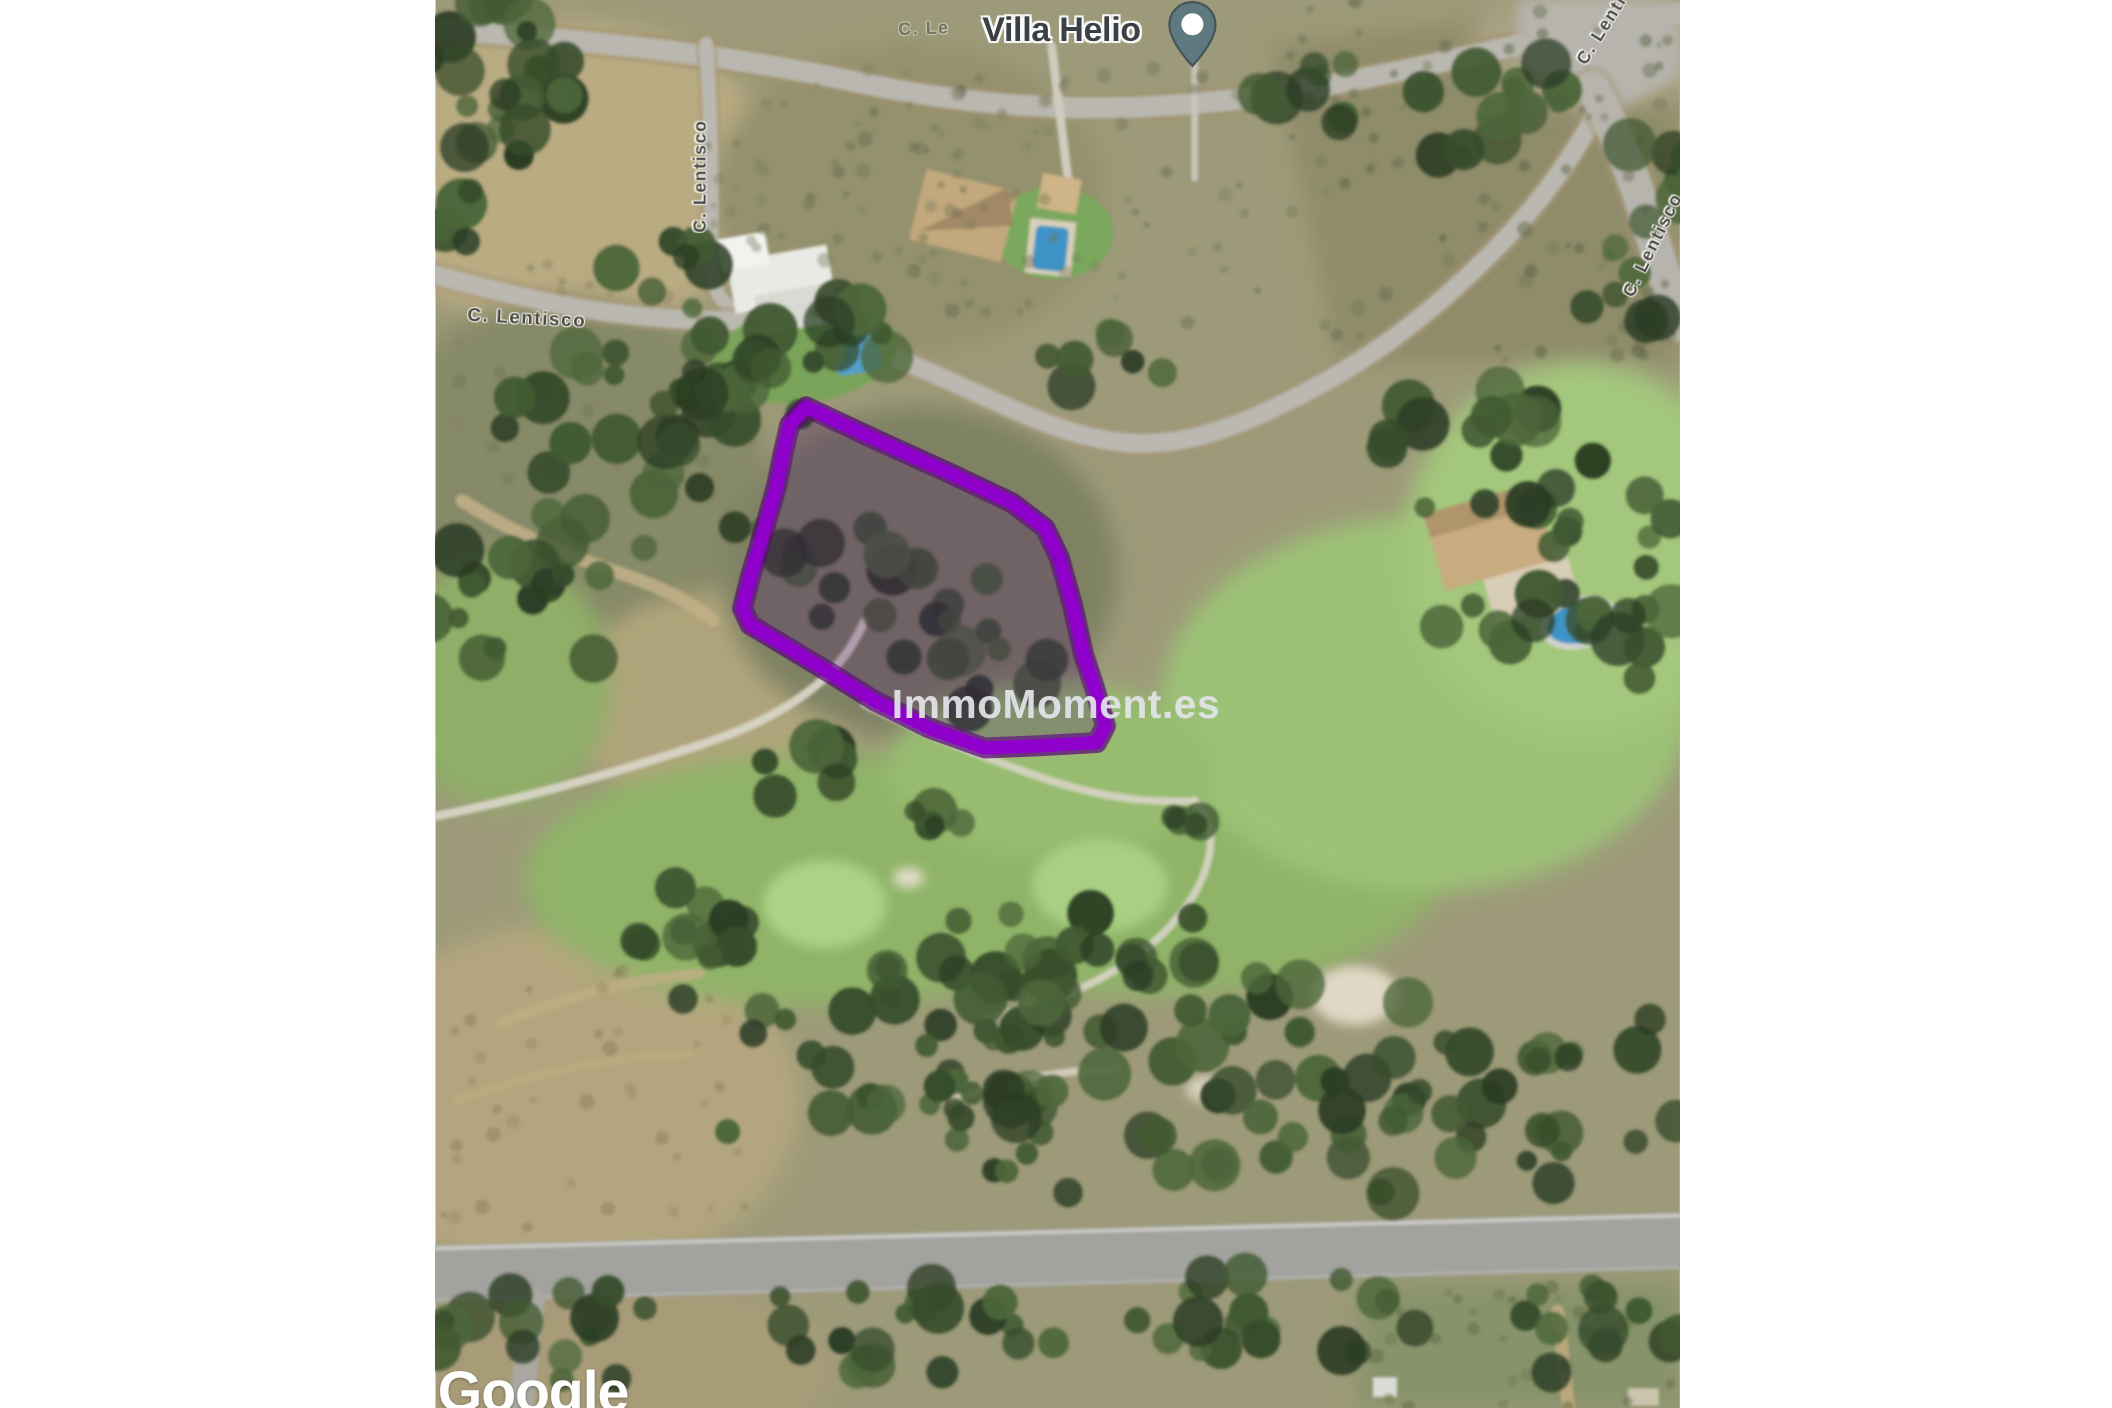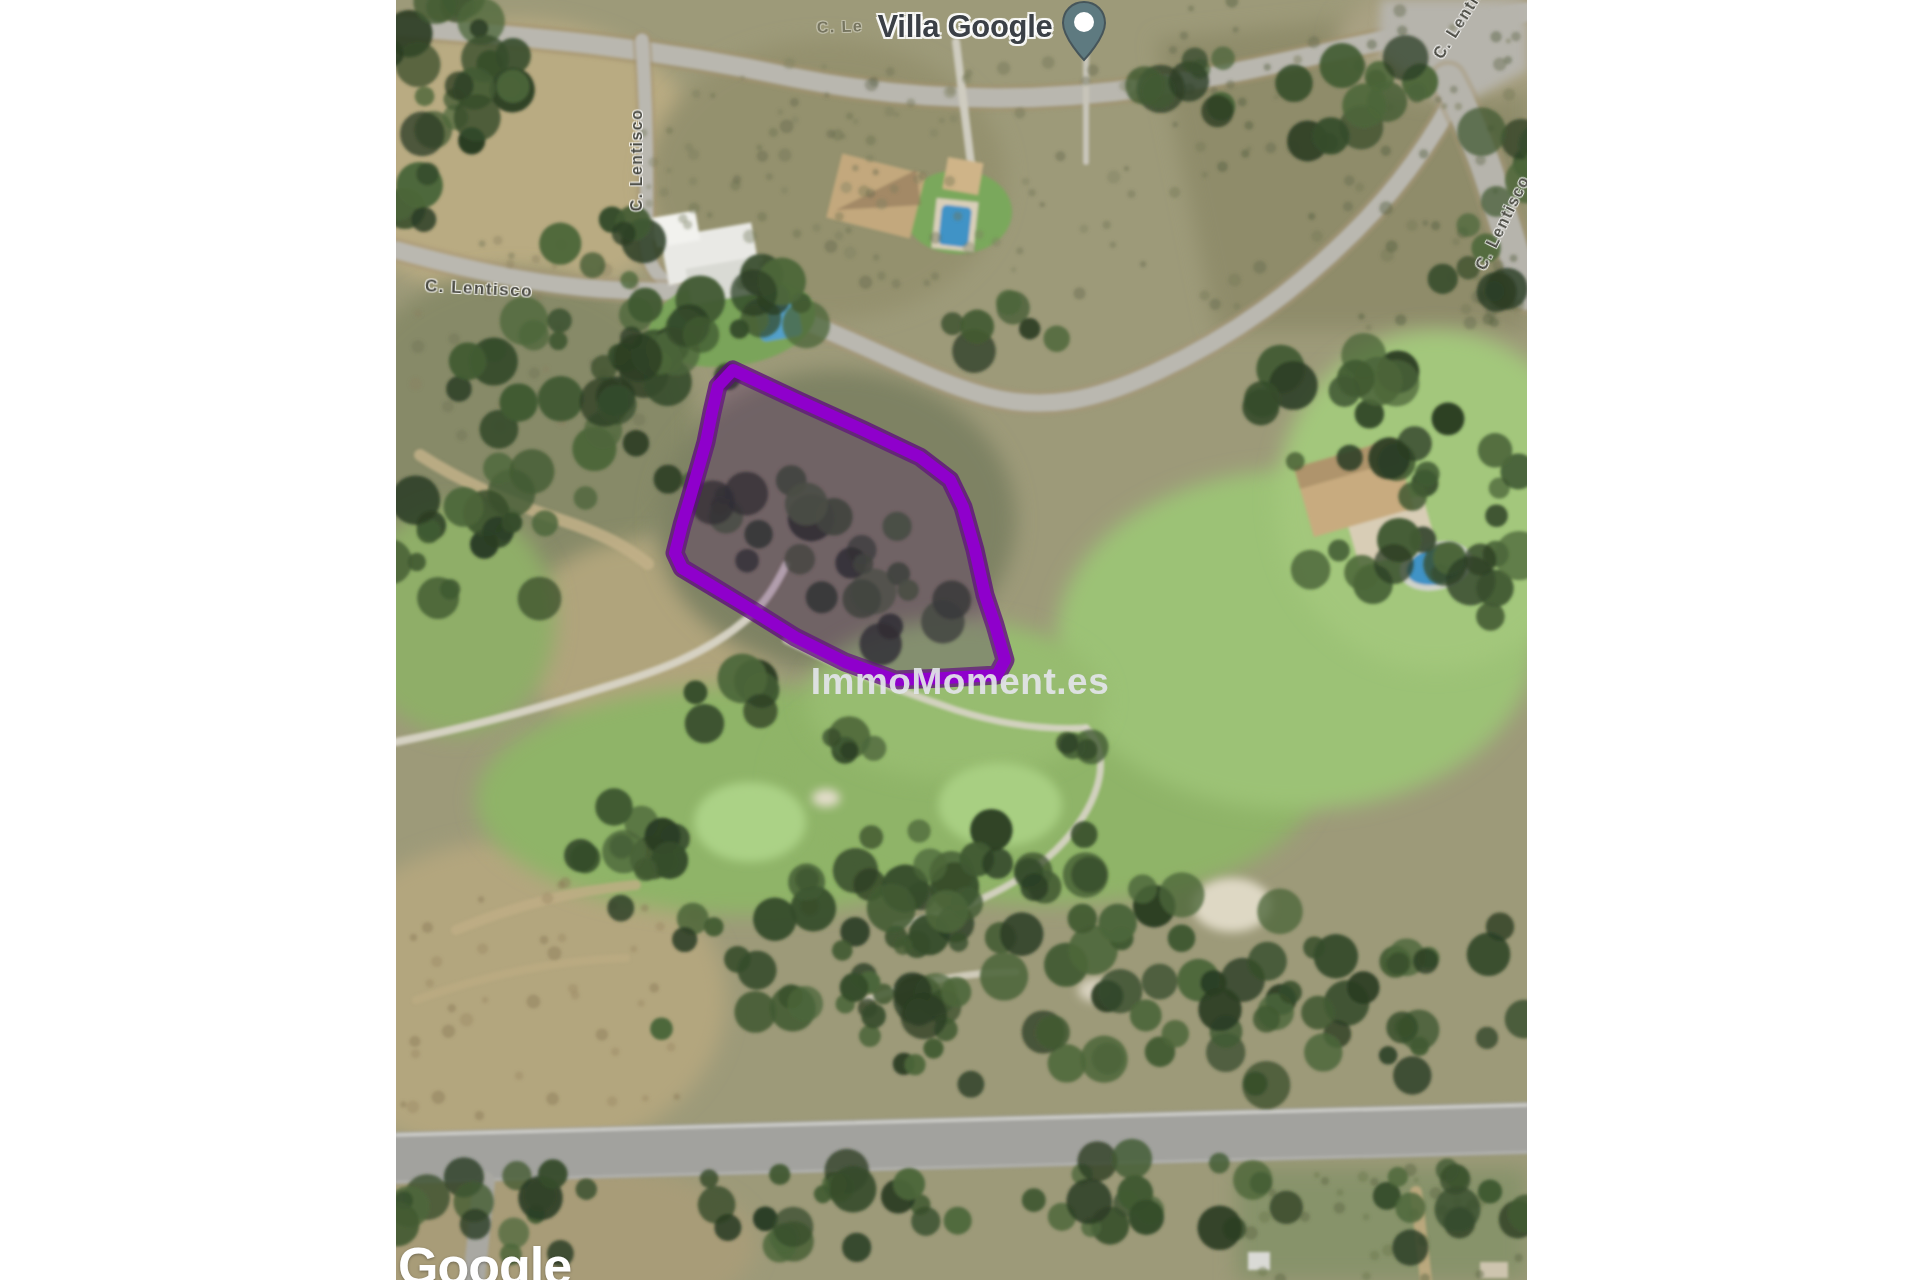--- a/index.html
+++ b/index.html
@@ -11,21 +11,21 @@
   .lbl{position:absolute;white-space:nowrap;transform:translate(-50%,-50%);
        font-family:"Liberation Sans",sans-serif;}
   .street{font-size:17px;font-weight:bold;letter-spacing:1.5px;color:var(--c-street_label,#4a4a42);
        text-shadow:0 0 2px #ffffffcc,1px 1px 0 #ffffffaa,-1px -1px 0 #ffffffaa,1px -1px 0 #ffffffaa,-1px 1px 0 #ffffffaa;}
   .street.v{transform:translate(-50%,-50%) rotate(-90deg);font-size:16px;}
   .street.r{transform:translate(-50%,-50%) rotate(-64deg);font-size:16px;}
   .street.tr{transform:translate(-50%,-50%) rotate(-58deg);font-size:16px;}
   .street.faint{opacity:.45;font-size:16px;transform:translate(-50%,-50%) rotate(-2deg);}
   .place{font-size:31px;font-weight:bold;letter-spacing:-.3px;color:var(--c-place_label,#3b4046);
        text-shadow:0 0 3px #fff,0 0 3px #fff,2px 2px 0 #ffffffd9,-2px -2px 0 #ffffffd9,2px -2px 0 #ffffffd9,-2px 2px 0 #ffffffd9;}
-  .watermark{font-size:37px;font-weight:bold;letter-spacing:.5px;color:var(--c-watermark,#e4e6eaee);margin-top:41px;}
+  .watermark{font-size:37px;font-weight:bold;letter-spacing:.5px;color:var(--c-watermark,#e4e6eaee);}
   .google{position:absolute;left:2px;top:1236px;font-size:52px;font-weight:bold;letter-spacing:-1px;
        color:var(--c-attribution,#fff);text-shadow:0 1px 3px rgba(0,0,0,.35);}
   .pin{position:absolute;left:664px;top:0;width:48px;height:62px;}
 </style>
 </head>
 <body>
 
 <div class="page">
   <div class="map">
 
@@ -870,21 +870,21 @@
           <circle cx="660.7" cy="338.7" r="13.2" fill="#4c663a" opacity="0.84"></circle>
           <circle cx="633.7" cy="328.7" r="10.7" fill="#2b3d24" opacity="0.92"></circle>
         </g>
 
       <g>
         <path d="M337 370 L401 400 L467 430 L524 457 L554 480 L567 507 L579 550 L589 595 L599 625 L609 660 L601 675 L549 678 L499 680 L449 662 L399 637 L359 612 L316 586 L286 568 L279 553 L286 525 L294 498 L302 470 L310 442 L316 412 L322 386 Z" fill="var(--c-parcel_fill,rgba(70,0,110,.32))" stroke="#5c0a7e" stroke-width="19" stroke-linejoin="round" opacity=".75"></path>
         <path d="M337 370 L401 400 L467 430 L524 457 L554 480 L567 507 L579 550 L589 595 L599 625 L609 660 L601 675 L549 678 L499 680 L449 662 L399 637 L359 612 L316 586 L286 568 L279 553 L286 525 L294 498 L302 470 L310 442 L316 412 L322 386 Z" fill="none" stroke="var(--c-parcel_outline,#8f00cc)" stroke-width="12" stroke-linejoin="round"></path>
       </g>
     </svg>
 
-    <div class="lbl place" style="left:569px;top:27px;">Villa Google</div>
+    <div class="lbl place" style="left:569px;top:27px;">Villa Helio</div>
 
     <div class="pin">
       <svg width="48" height="62" viewBox="0 0 48 62">
         <path d="M24 2 C12 2 3 11 3 23 C3 38 24 60 24 60 C24 60 45 38 45 23 C45 11 36 2 24 2 Z" fill="var(--c-pin,#5e7a80)" stroke="#46555a" stroke-width="2"></path>
         <circle cx="24" cy="22" r="10" fill="#ffffff"></circle>
       </svg>
     </div>
 
     <div class="lbl street" style="left:83px;top:289px;transform:translate(-50%,-50%) rotate(3deg);">C. Lentisco</div>
     <div class="lbl street v" style="left:241px;top:160px;">C. Lentisco</div>

